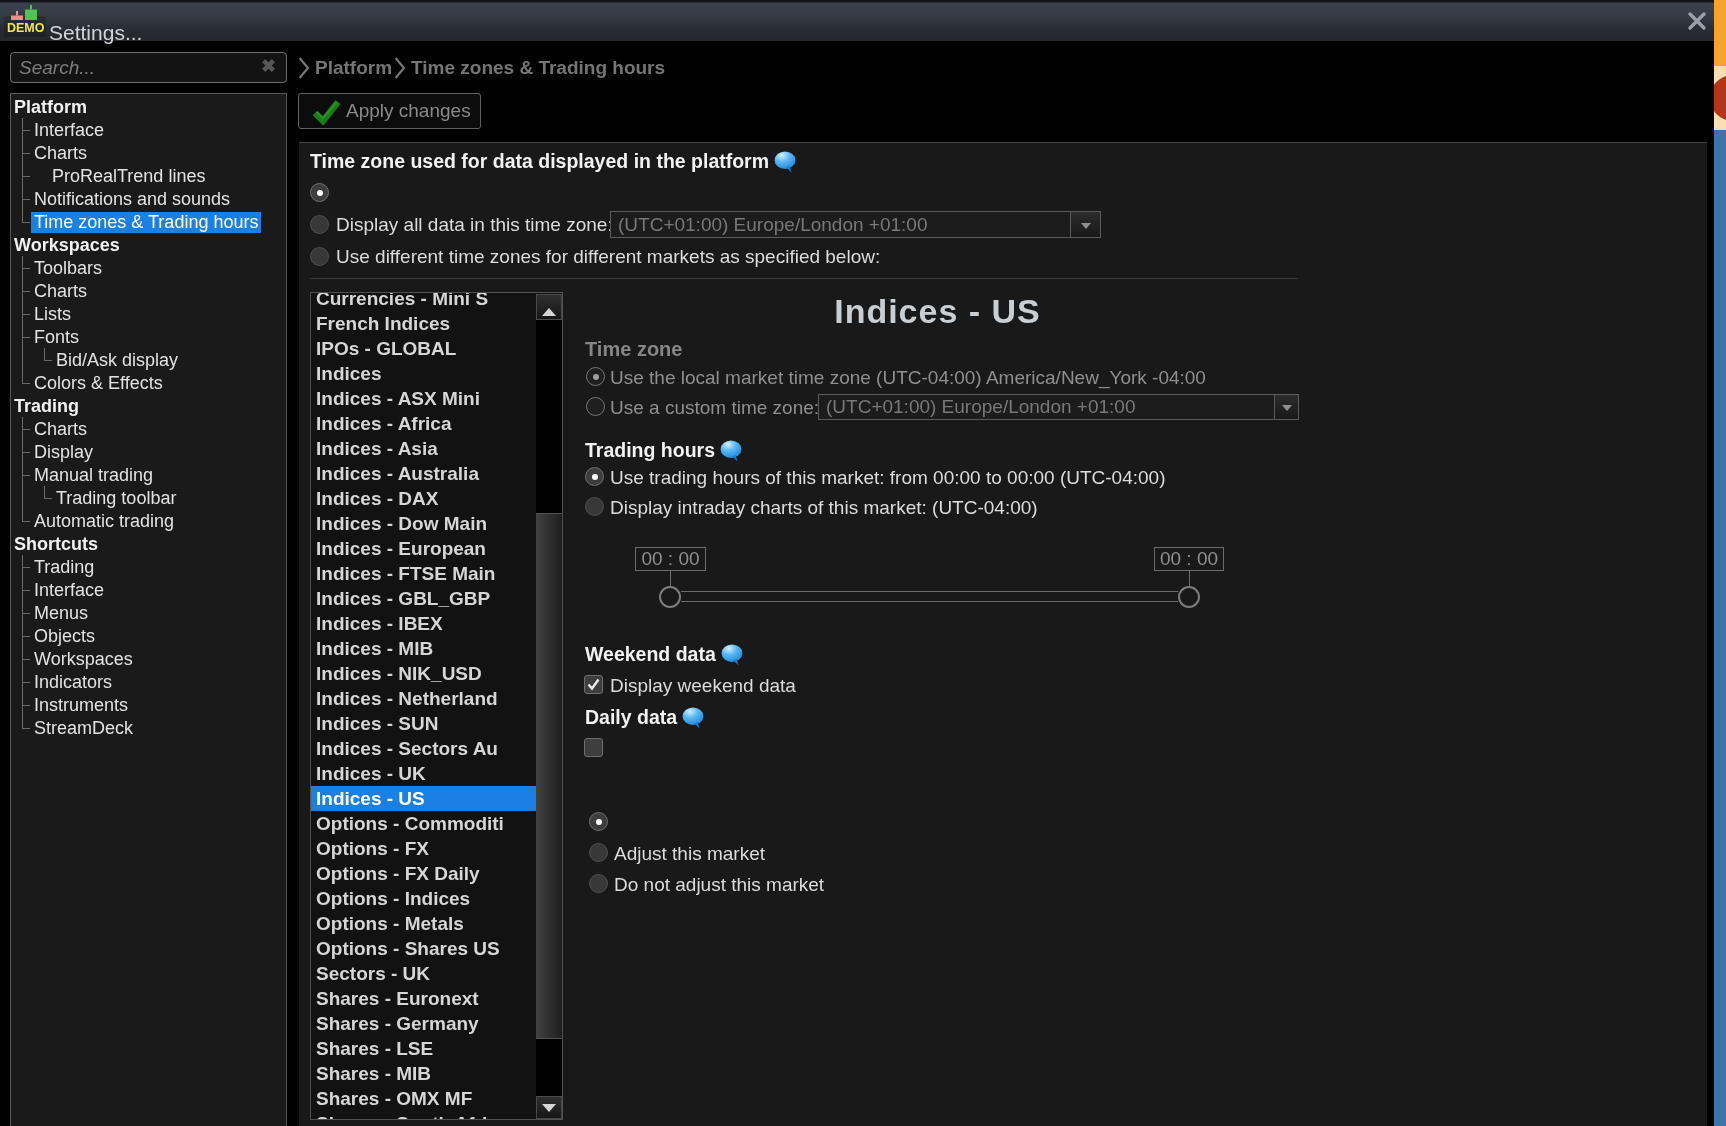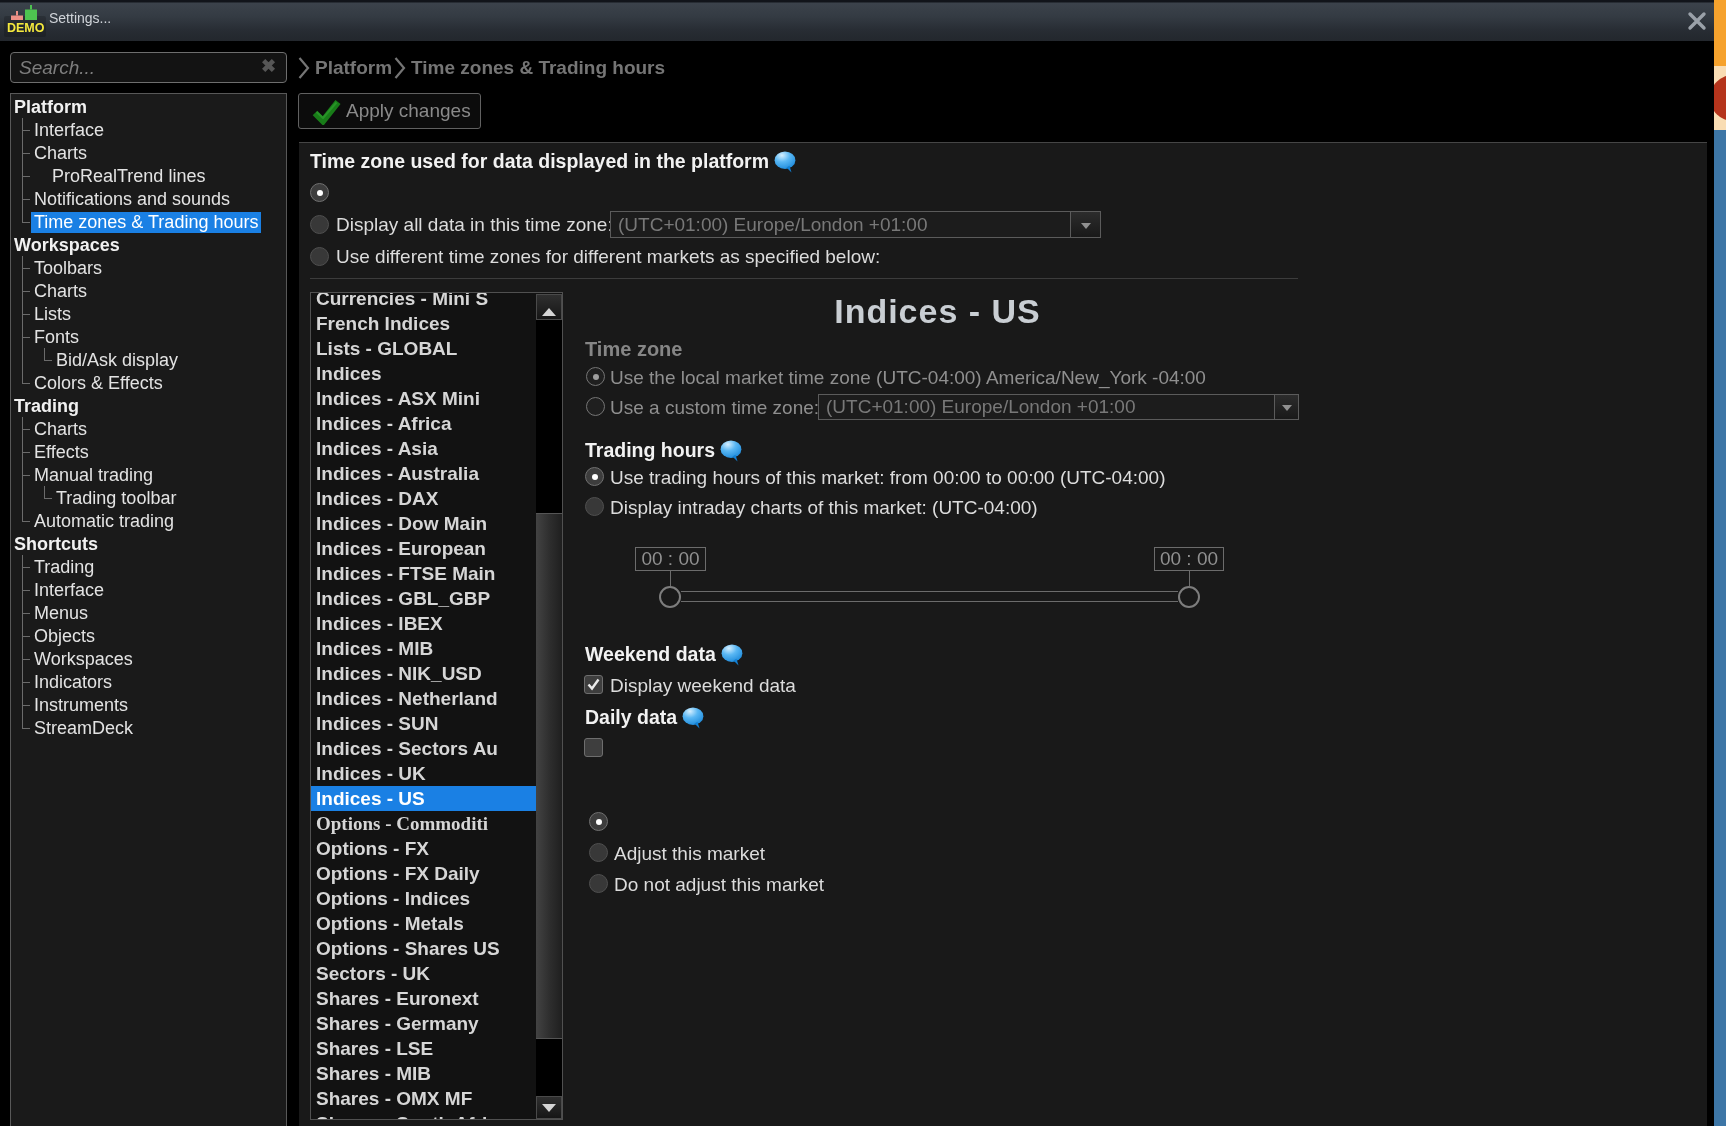--- a/index.html
+++ b/index.html
@@ -4,21 +4,21 @@
 <style>
 * { margin:0; padding:0; box-sizing:border-box; }
 html,body { width:1726px; height:1126px; background:#000; overflow:hidden;
   font-family:"Liberation Sans", sans-serif; }
 .abs { position:absolute; }
 #stage { position:relative; width:1726px; height:1126px; background:#000; }
 
 
 #titlebar { left:0; top:0; width:1714px; height:41px;
   background:linear-gradient(180deg,#11141a 0%,#11141a 4%,#3b424b 8%,#343b43 40%,#272c33 75%,#23272d 100%); }
-#title-text { left:49px; top:10px; font-size:14px; color:#d0d4d9; }
+#title-text { left:49px; top:21px; font-size:21px; color:#d0d4d9; }
 
 
 #strip-orange { left:1714px; top:0; width:12px; height:66px; background:#f6a22d; }
 #strip-cream { left:1714px; top:66px; width:12px; height:64px; background:#f9ddb4; overflow:hidden; }
 #strip-blue { left:1714px; top:130px; width:12px; height:996px; background:#3d76a6; }
 #gapblack { left:1707px; top:41px; width:7px; height:1085px; background:#000; }
 
 
 #searchbox { left:10px; top:52px; width:277px; height:31px; background:#131313;
   border:1px solid #6e6e6e; border-radius:4px; }
@@ -147,21 +147,21 @@
       </div>
     <div class="trow t0" style="top:139.5px;">Workspaces</div>
     <div class="trow t1" style="top:162.5px;">Toolbars</div>
     <div class="trow t1" style="top:185.5px;">Charts</div>
     <div class="trow t1" style="top:208.5px;">Lists</div>
     <div class="trow t1" style="top:231.5px;">Fonts</div>
     <div class="trow t2" style="top:254.5px;">Bid/Ask display</div>
     <div class="trow t1" style="top:277.5px;">Colors &amp; Effects</div>
     <div class="trow t0" style="top:300.5px;">Trading</div>
     <div class="trow t1" style="top:323.5px;">Charts</div>
-    <div class="trow t1" style="top:346.5px;">Effects</div>
+    <div class="trow t1" style="top:346.5px;">Display</div>
     <div class="trow t1" style="top:369.5px;">Manual trading</div>
     <div class="trow t2" style="top:392.5px;">Trading toolbar</div>
     <div class="trow t1" style="top:415.5px;">Automatic trading</div>
     <div class="trow t0" style="top:438.5px;">Shortcuts</div>
     <div class="trow t1" style="top:461.5px;">Trading</div>
     <div class="trow t1" style="top:484.5px;">Interface</div>
     <div class="trow t1" style="top:507.5px;">Menus</div>
     <div class="trow t1" style="top:530.5px;">Objects</div>
     <div class="trow t1" style="top:553.5px;">Workspaces</div>
     <div class="trow t1" style="top:576.5px;">Indicators</div>
@@ -215,40 +215,40 @@
         <path d="M3 15 L11 23 L26 4" stroke="#187c18" stroke-width="6.5" fill="none"></path>
         <path d="M4.5 14 L11 20 L24.5 4.5" stroke="#279427" stroke-width="2" fill="none"></path>
       </svg>
     <span>Apply changes</span>
   </div>
 
   <div class="abs" id="mainpanel"></div>
   <div id="mktlist">
     <div class="mrow" style="top:-7.0px;">Currencies - Mini S</div>
     <div class="mrow" style="top:18.0px;">French Indices</div>
-    <div class="mrow" style="top:43.0px;">Lists - GLOBAL</div>
+    <div class="mrow" style="top:43.0px;">IPOs - GLOBAL</div>
     <div class="mrow" style="top:68.0px;">Indices</div>
     <div class="mrow" style="top:93.0px;">Indices - ASX Mini</div>
     <div class="mrow" style="top:118.0px;">Indices - Africa</div>
     <div class="mrow" style="top:143.0px;">Indices - Asia</div>
     <div class="mrow" style="top:168.0px;">Indices - Australia</div>
     <div class="mrow" style="top:193.0px;">Indices - DAX</div>
     <div class="mrow" style="top:218.0px;">Indices - Dow Main</div>
     <div class="mrow" style="top:243.0px;">Indices - European</div>
     <div class="mrow" style="top:268.0px;">Indices - FTSE Main</div>
     <div class="mrow" style="top:293.0px;">Indices - GBL_GBP</div>
     <div class="mrow" style="top:318.0px;">Indices - IBEX</div>
     <div class="mrow" style="top:343.0px;">Indices - MIB</div>
     <div class="mrow" style="top:368.0px;">Indices - NIK_USD</div>
     <div class="mrow" style="top:393.0px;">Indices - Netherland</div>
     <div class="mrow" style="top:418.0px;">Indices - SUN</div>
     <div class="mrow" style="top:443.0px;">Indices - Sectors Au</div>
     <div class="mrow" style="top:468.0px;">Indices - UK</div>
     <div class="mrow msel" style="top:493.0px;">Indices - US</div>
-    <div class="mrow" style="top:518.0px;font-family:Liberation Serif, serif;">Options - Commoditi</div>
+    <div class="mrow" style="top:518.0px;">Options - Commoditi</div>
     <div class="mrow" style="top:543.0px;">Options - FX</div>
     <div class="mrow" style="top:568.0px;">Options - FX Daily</div>
     <div class="mrow" style="top:593.0px;">Options - Indices</div>
     <div class="mrow" style="top:618.0px;">Options - Metals</div>
     <div class="mrow" style="top:643.0px;">Options - Shares US</div>
     <div class="mrow" style="top:668.0px;">Sectors - UK</div>
     <div class="mrow" style="top:693.0px;">Shares - Euronext</div>
     <div class="mrow" style="top:718.0px;">Shares - Germany</div>
     <div class="mrow" style="top:743.0px;">Shares - LSE</div>
     <div class="mrow" style="top:768.0px;">Shares - MIB</div>

